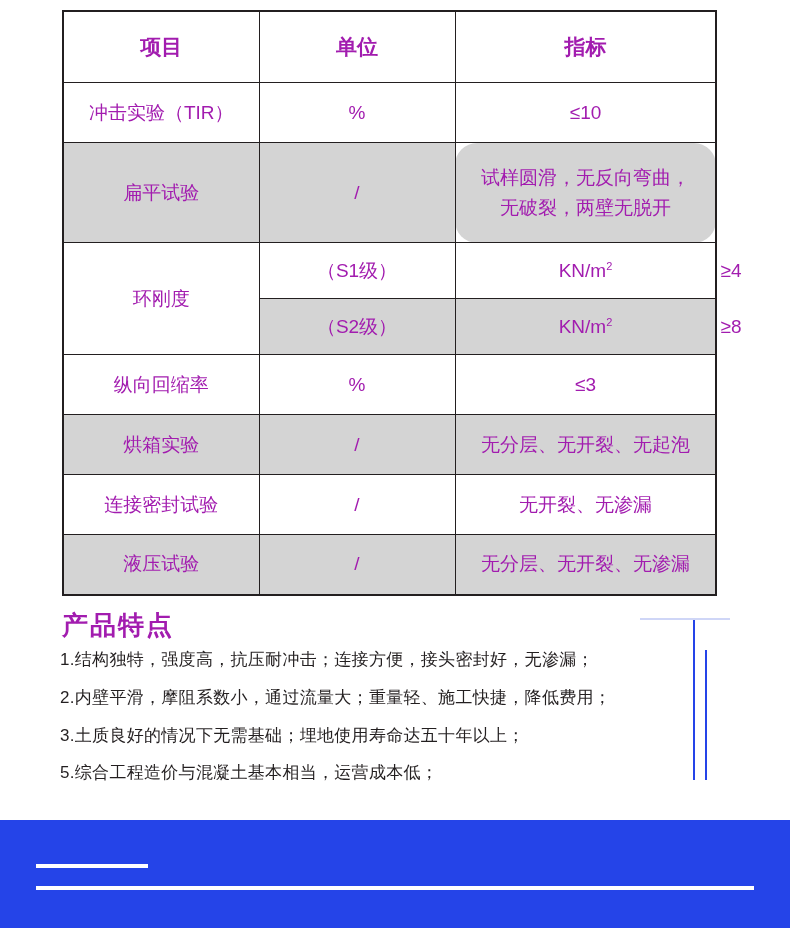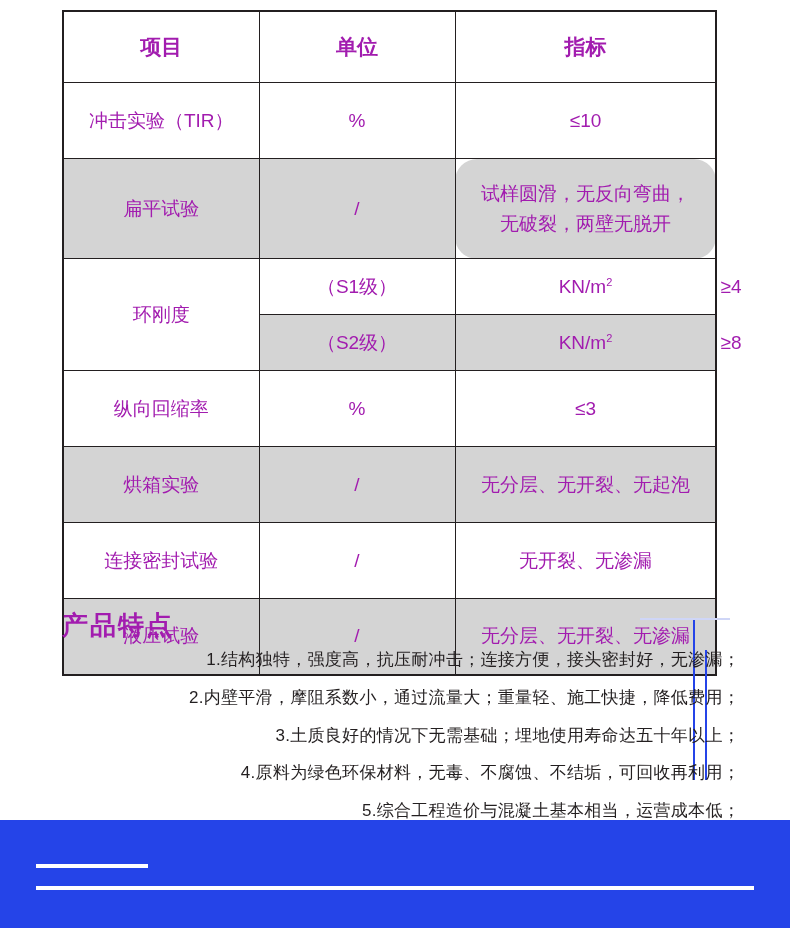--- a/index.html
+++ b/index.html
@@ -61,21 +61,21 @@
   .cell-gray { background: #d4d4d4 !important; }
   .cell-white { background: #ffffff !important; }
   .c1 { width: 196px; }
   .c2 { width: 196px; }
   .c3 { width: 261px; }
   .two-line { line-height: 1.55; border-radius: 22px; }
   .sub { font-size: 17px; }
   .unit-small { font-size: 17px; }
   .sup { font-size: 11px; vertical-align: super; }
   .tall { height: 100px; margin-top: 28px; }
-  .mid { height: 76px; }
+  .mid { height: 60px; }
   .rsg { height: 56px; }
 
   
   .features-title {
     position: absolute;
     left: 62px;
     top: 608px;
     font-size: 26px;
     font-weight: bold;
     color: #a21caf;
@@ -86,21 +86,20 @@
     left: 60px;
     top: 648px;
     width: 680px;
   }
   .features-list .item {
     font-size: 17px;
     color: #231f20;
     line-height: 1.4;
     margin-bottom: 14px;
     letter-spacing: 0.3px;
-    text-align: right;
   }
   
   .deco-lines {
     position: absolute;
     left: 693px;
     top: 620px;
     width: 40px;
     height: 160px;
   }
   .deco-lines i {
@@ -219,21 +218,20 @@
     <div class="deco-top"></div>
     <div class="deco-lines">
       <i class="l1"></i>
       <i class="l2"></i>
     </div>
 
     <div class="features-list">
       <div class="item">1.结构独特，强度高，抗压耐冲击；连接方便，接头密封好，无渗漏；</div>
       <div class="item">2.内壁平滑，摩阻系数小，通过流量大；重量轻、施工快捷，降低费用；</div>
       <div class="item">3.土质良好的情况下无需基础；埋地使用寿命达五十年以上；</div>
-      <div class="item">4.原料为绿色环保材料，无毒、不腐蚀、不结垢，可回收再利用；</div>
       <div class="item">5.综合工程造价与混凝土基本相当，运营成本低；</div>
     </div>
 
   </div>
 
   <div class="footer-bar1"></div>
   <div class="footer-bar2"></div>
 </div>
 
 </body></html>

